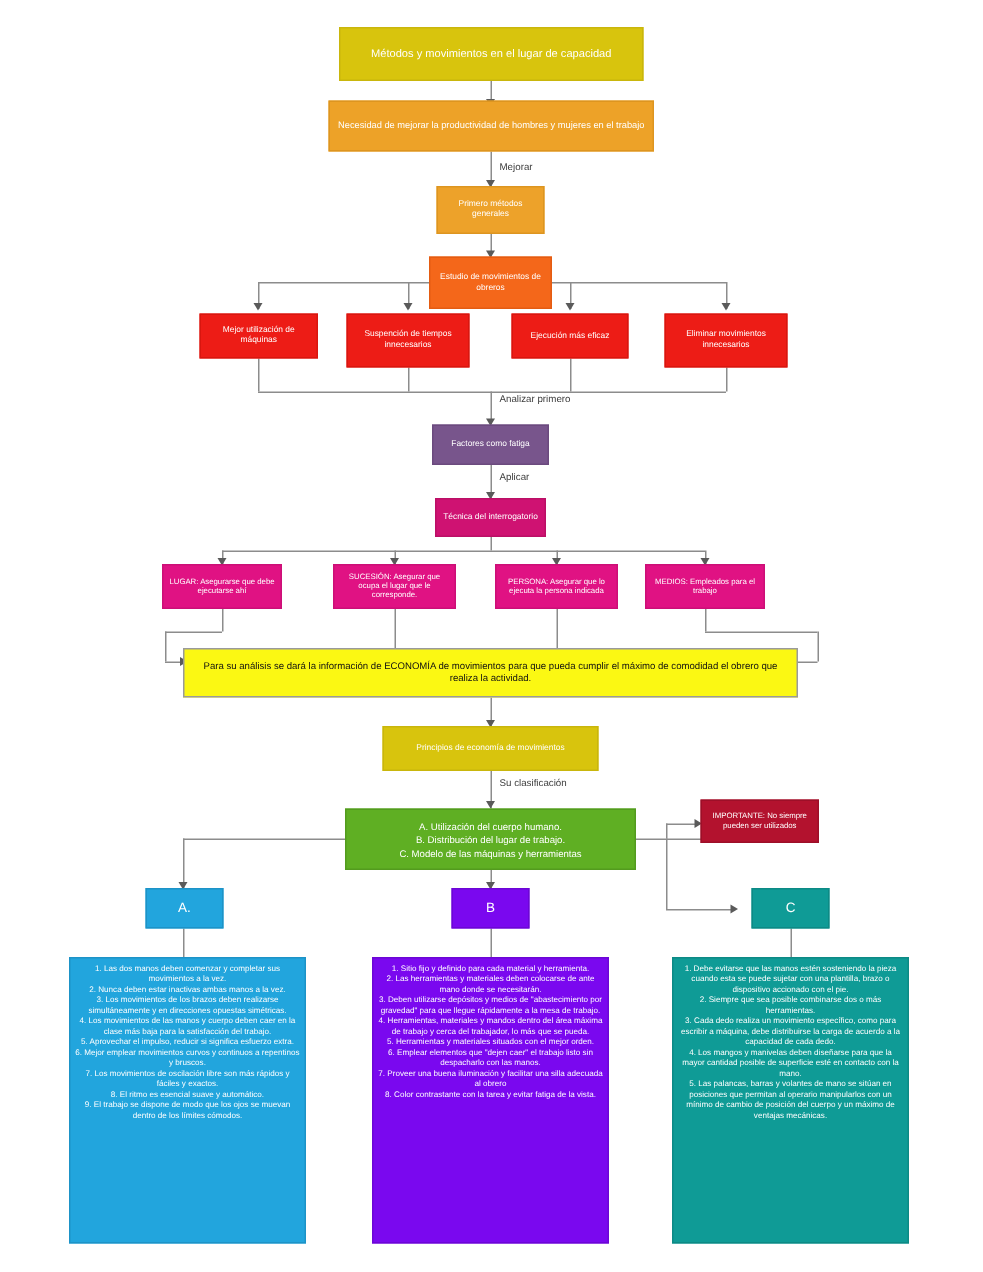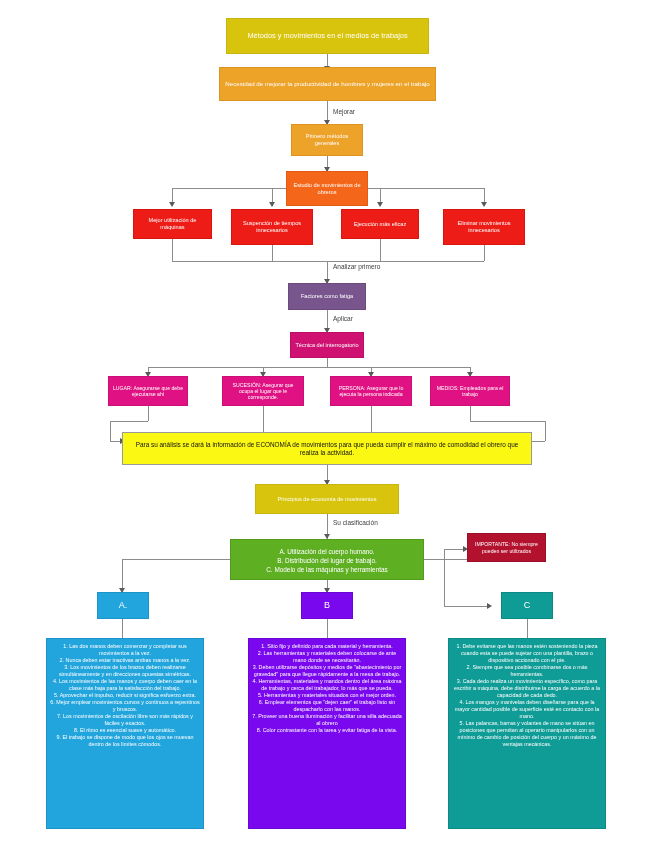--- a/index.html
+++ b/index.html
@@ -182,21 +182,21 @@
   <div class="ln v" style="left:122px; top:619px; height:19px;"></div>
   <div class="ln v" style="left:327px; top:619px; height:19px;"></div>
   <div class="ln v" style="left:527px; top:619px; height:19px;"></div>
 
   <div class="edge-label" style="left:333px; top:108px;">Mejorar</div>
   <div class="edge-label" style="left:333px; top:263px;">Analizar primero</div>
   <div class="edge-label" style="left:333px; top:315px;">Aplicar</div>
   <div class="edge-label" style="left:333px; top:519px;">Su clasificación</div>
 
   <div class="node c-yellowdark" style="left:226px; top:18px; width:203px; height:36px;">
-    <span class="txt t-title">Métodos y movimientos en el medios de trabajos</span>
+    <span class="txt t-title">Métodos y movimientos en el lugar de capacidad</span>
   </div>
 
   <div class="node c-orange" style="left:219px; top:67px; width:217px; height:34px;">
     <span class="txt t-sub">Necesidad de mejorar la productividad de hombres y mujeres en el trabajo</span>
   </div>
 
   <div class="node c-orange2" style="left:291px; top:124px; width:72px; height:32px;">
     <span class="txt t-small">Primero métodos generales</span>
   </div>
 

